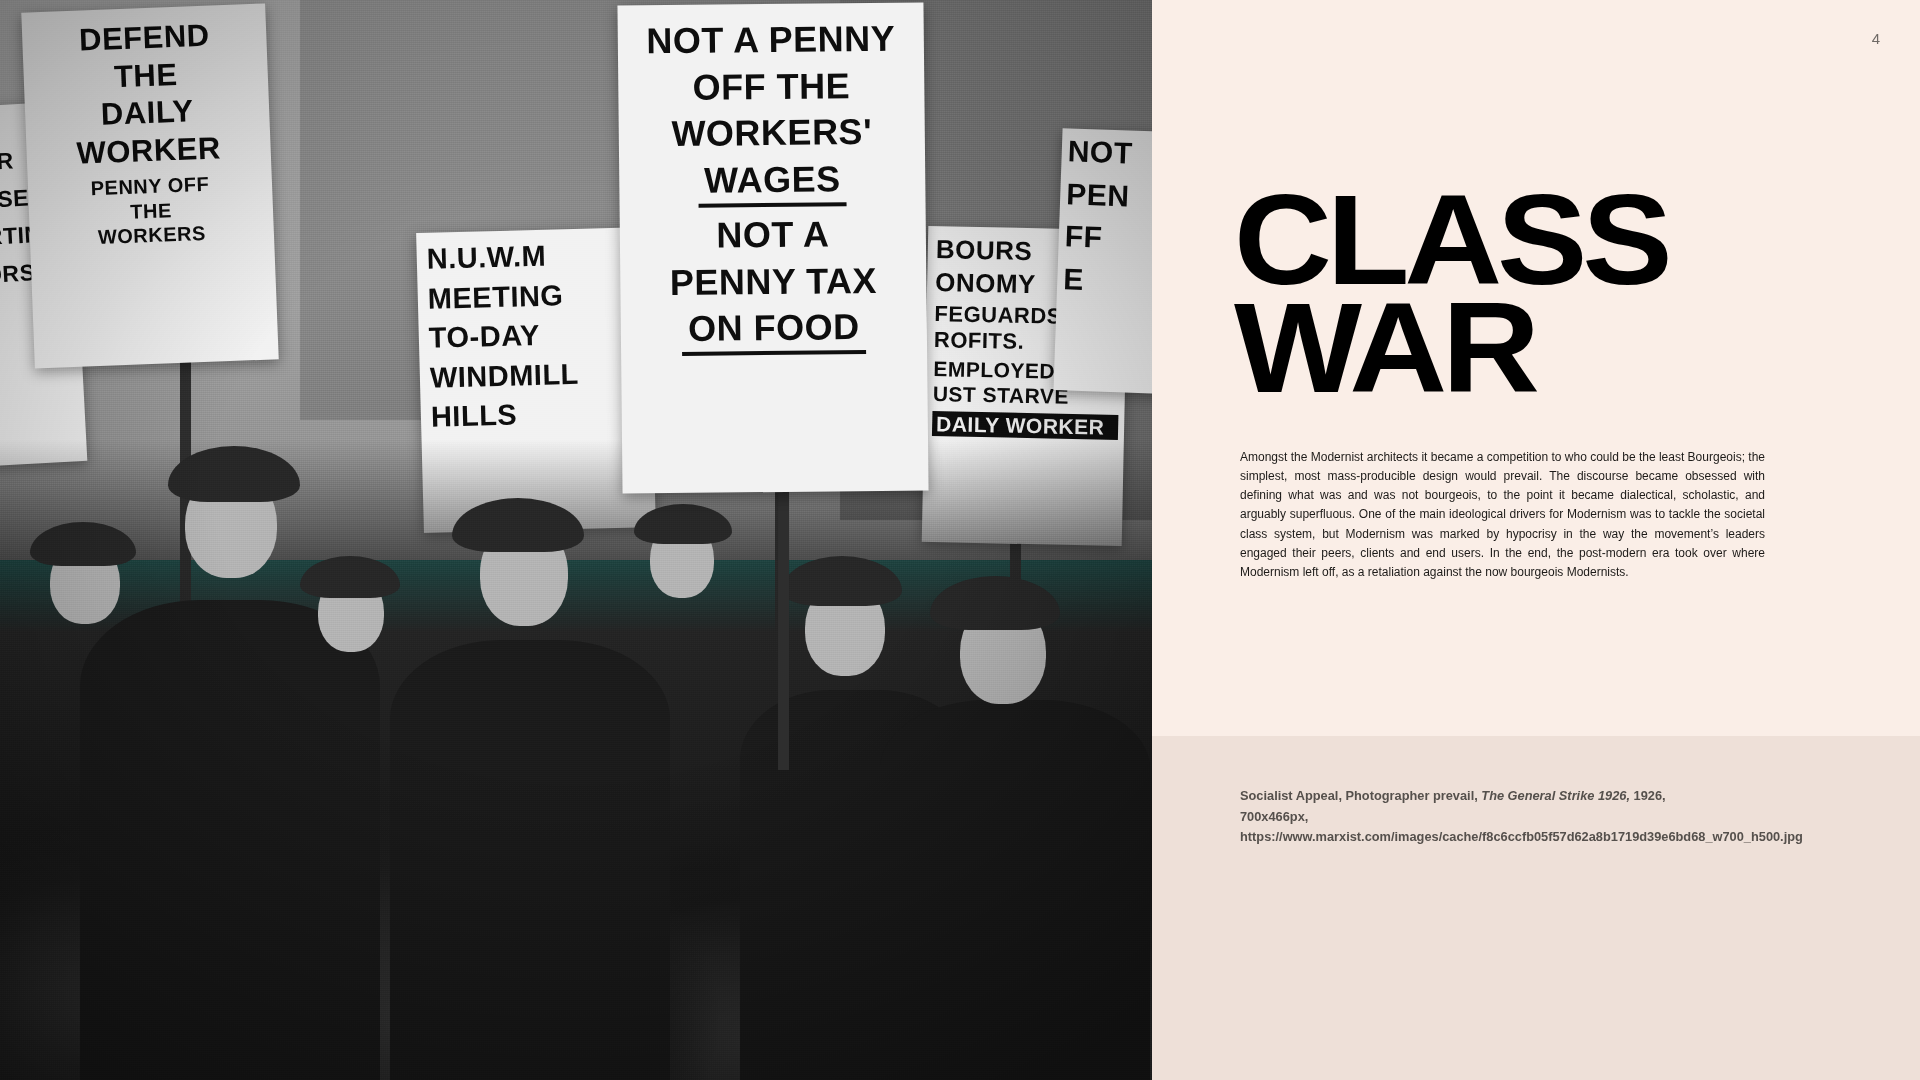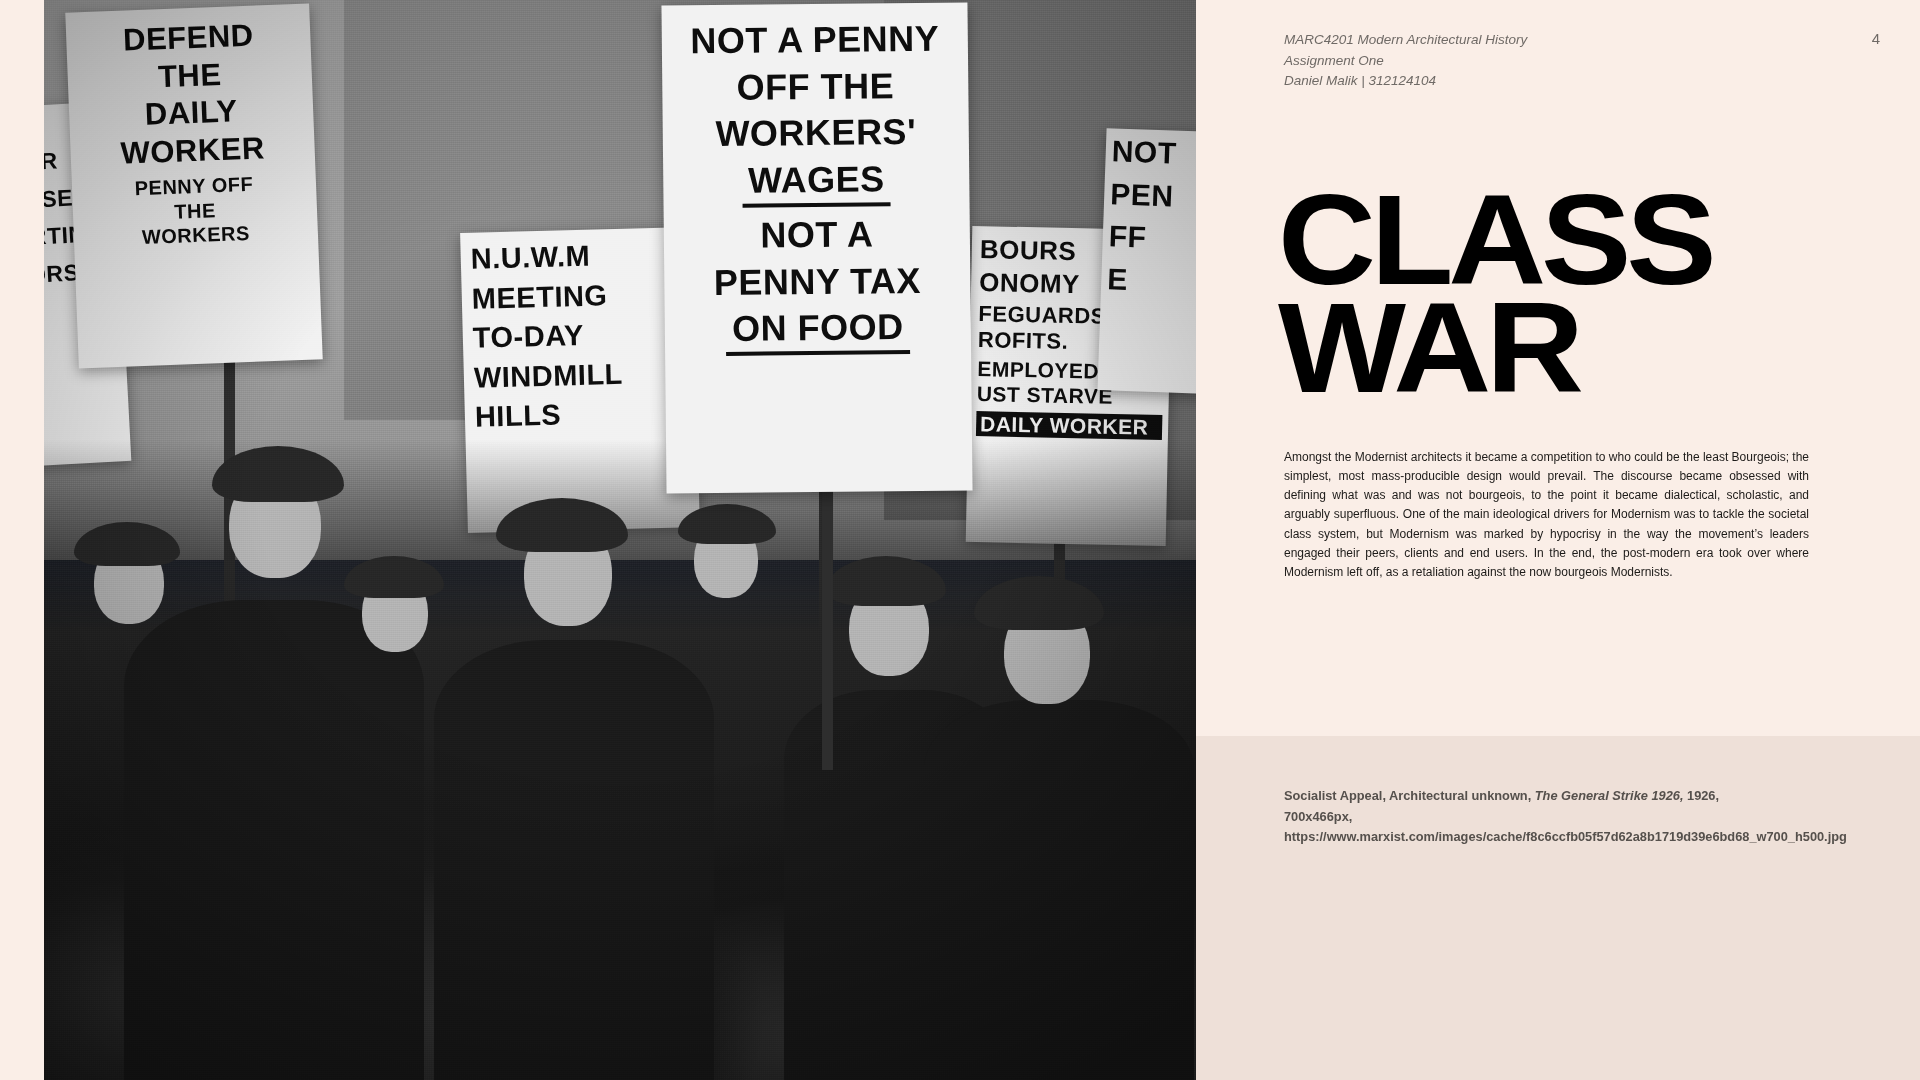--- a/index.html
+++ b/index.html
@@ -18,22 +18,21 @@
     background: #faeee7;
   }
 
   
   .photo-pane {
     position: relative;
     width: 1152px;
     height: 1080px;
     flex: 0 0 1152px;
     overflow: hidden;
-    background: #0f172a;
-    margin-left: 44px;
+    background: #0f766e;
   }
   .photo {
     position: absolute;
     inset: 0;
     overflow: hidden;
     filter: grayscale(1) contrast(1.05);
   }
   
   .bg-wash {
     position: absolute;
@@ -275,35 +274,30 @@
       <div class="head" style="left:650px; top:520px; width:64px; height:78px;"></div>
       <div class="cap" style="left:634px; top:504px; width:98px; height:40px;"></div>
 
       <div class="grain"></div>
       <div class="vignette"></div>
     </div>
   </div>
 
   <div class="text-pane">
 
-    <div class="meta">
-      <div>MARC4201 Modern Architectural History</div>
-      <div>Assignment One</div>
-      <div>Daniel Malik  |  312124104</div>
-    </div>
 
     <div class="page-number">4</div>
 
     <h1 class="headline">
       <span class="l1">CLASS</span>
       <span class="l2">WAR</span>
     </h1>
 
     <p class="body-copy">Amongst the Modernist architects it became a competition to who could be the least Bourgeois; the simplest, most mass-producible design would prevail. The discourse became obsessed with defining what was and was not bourgeois, to the point it became dialectical, scholastic, and arguably superfluous. One of the main ideological drivers for Modernism was to tackle the societal class system, but Modernism was marked by hypocrisy in the way the movement’s leaders engaged their peers, clients and end users. In the end, the post-modern era took over where Modernism left off, as a retaliation against the now bourgeois Modernists.</p>
 
     <div class="caption-band">
       <div class="caption">
-        <span>Socialist Appeal, Architectural unknown, </span><i>The General Strike 1926,</i><span> 1926, 700x466px, https://www.marxist.com/images/cache/f8c6ccfb05f57d62a8b1719d39e6bd68_w700_h500.jpg</span>
+        <span>Socialist Appeal, Photographer prevail, </span><i>The General Strike 1926,</i><span> 1926, 700x466px, https://www.marxist.com/images/cache/f8c6ccfb05f57d62a8b1719d39e6bd68_w700_h500.jpg</span>
       </div>
     </div>
 
   </div>
 </div>
 
 </body></html>

